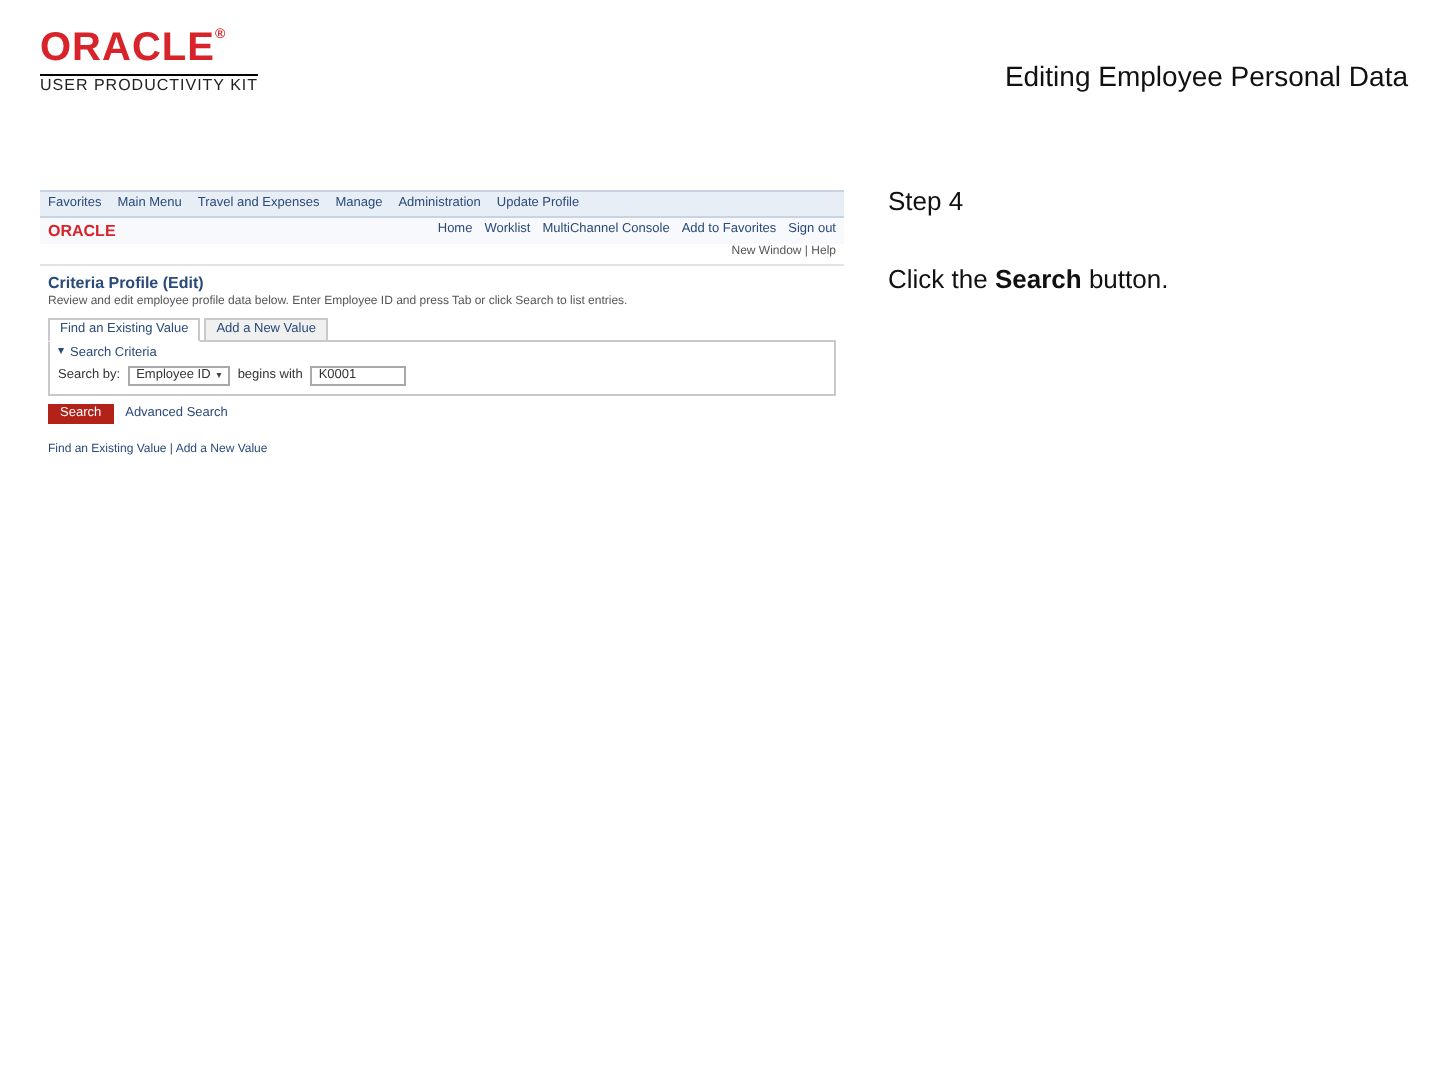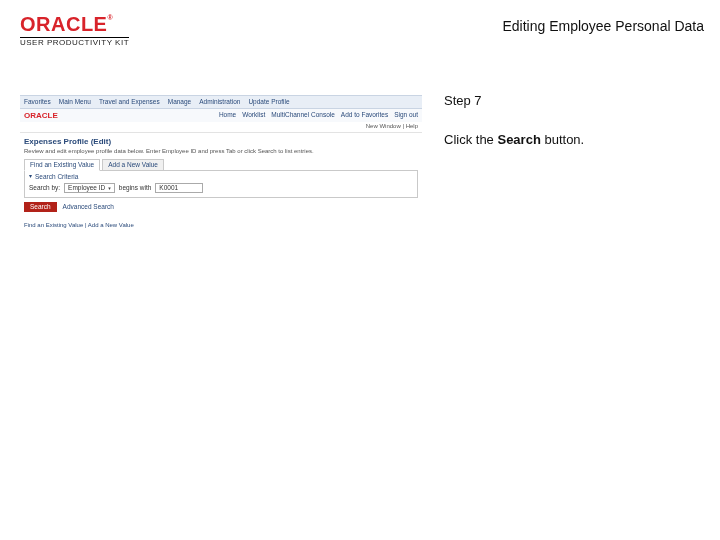--- a/index.html
+++ b/index.html
@@ -32,21 +32,21 @@
     color: #222;
     letter-spacing: 0.5px;
     border-top: 1px solid #000000;
     display: inline-block;
     padding-top: 1px;
     margin-top: 1px;
   }
   .topic-title {
     font-size: 14px;
     color: #111;
-    margin-top: 4px;
+    margin-top: 16px;
   }
 
   
   .body-row {
     display: flex;
     align-items: flex-start;
     margin-top: 42px;
     padding: 0 16px 0 20px;
   }
   .shot-col { width: 402px; flex: 0 0 auto; }
@@ -209,21 +209,21 @@
         <span class="mini-oracle">ORACLE</span>
         <span class="links">
           <span>Home</span>
           <span>Worklist</span>
           <span>MultiChannel Console</span>
           <span>Add to Favorites</span>
           <span>Sign out</span>
         </span>
       </div>
       <div class="appline">New Window | Help</div>
-      <div class="sect-title">Expenses Profile (Edit)</div>
+      <div class="sect-title">Criteria Profile (Edit)</div>
       <div class="blurb">Review and edit employee profile data below. Enter Employee ID and press Tab or click Search to list entries.</div>
       <div class="mini-tabs">
         <span class="t active">Find an Existing Value</span>
         <span class="t">Add a New Value</span>
       </div>
       <div class="panel">
         <div class="collapse">
           <span class="tri">▾</span>
           <span>Search Criteria</span>
         </div>
@@ -236,18 +236,18 @@
       </div>
       <div class="btnrow">
         <span class="searchbtn">Search</span>
         <span class="adv">Advanced Search</span>
       </div>
       <div class="footlink">Find an Existing Value  |  Add a New Value</div>
     </div>
   </div>
 
   <div class="instr-col">
-    <div class="step-label">Step 7</div>
+    <div class="step-label">Step 4</div>
     <div class="instr-text">
       <span>Click the </span><span class="b">Search</span><span> button.</span>
     </div>
   </div>
 </div>
 
 </body></html>

